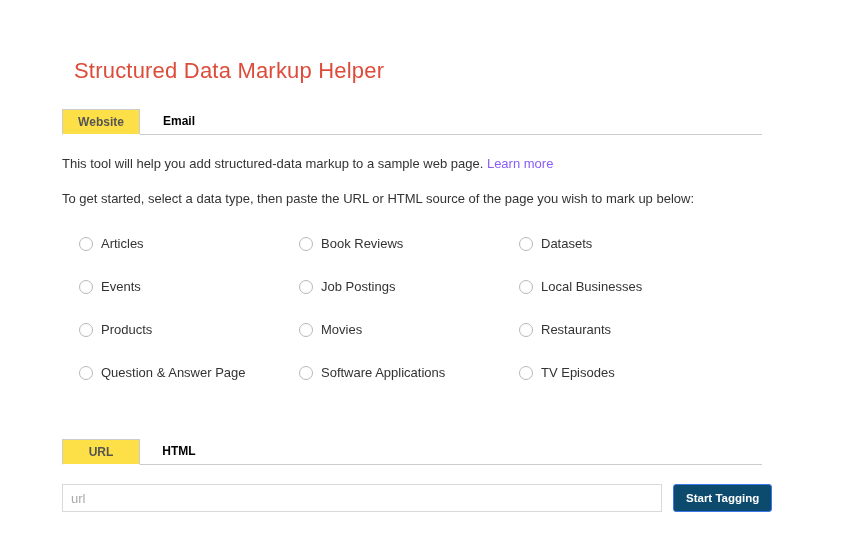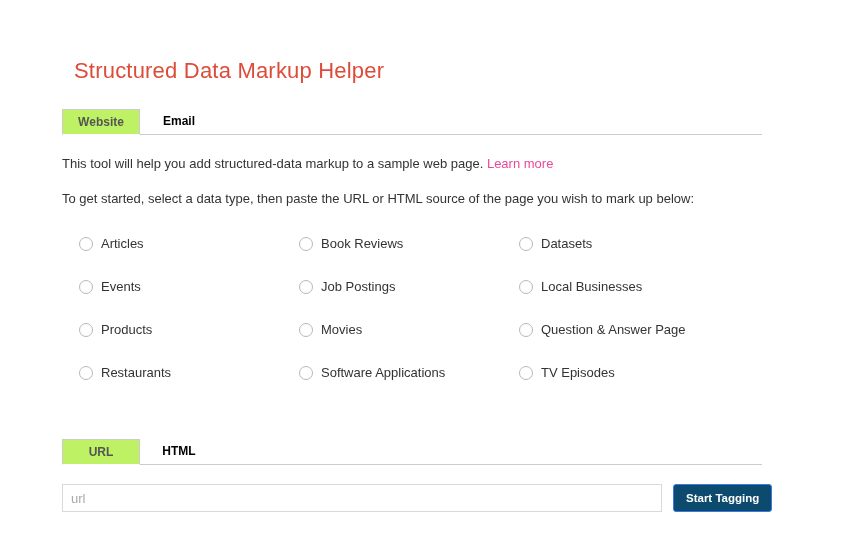--- a/index.html
+++ b/index.html
@@ -36,34 +36,34 @@
     display: flex;
     align-items: center;
     justify-content: center;
     font-size: 12px;
     font-weight: bold;
     color: #000000;
     cursor: pointer;
     background: transparent;
   }
   .tab.active {
-    background: #bef264;
+    background: #fde047;
     border: 1px solid #ccc;
     border-bottom: 1px solid #fff;
     margin-bottom: -1px;
     color: #555;
   }
 
   
   .intro {
     margin: 21px 0 0 4px;
     font-size: 13px;
   }
   .intro a {
-    color: #ec4899;
+    color: #8b5cf6;
     text-decoration: none;
   }
   .instruction {
     margin: 20px 0 0 4px;
     font-size: 13px;
   }
 
   
   .radio-grid {
     margin: 30px 0 0 21px;
@@ -172,25 +172,25 @@
     <label class="radio-item">
       <span class="radio-circle"></span>
       <span class="radio-label">Products</span>
     </label>
     <label class="radio-item">
       <span class="radio-circle"></span>
       <span class="radio-label">Movies</span>
     </label>
     <label class="radio-item">
       <span class="radio-circle"></span>
+      <span class="radio-label">Restaurants</span>
+    </label>
+    <label class="radio-item">
+      <span class="radio-circle"></span>
       <span class="radio-label">Question &amp; Answer Page</span>
-    </label>
-    <label class="radio-item">
-      <span class="radio-circle"></span>
-      <span class="radio-label">Restaurants</span>
     </label>
     <label class="radio-item">
       <span class="radio-circle"></span>
       <span class="radio-label">Software Applications</span>
     </label>
     <label class="radio-item">
       <span class="radio-circle"></span>
       <span class="radio-label">TV Episodes</span>
     </label>
   </div>

